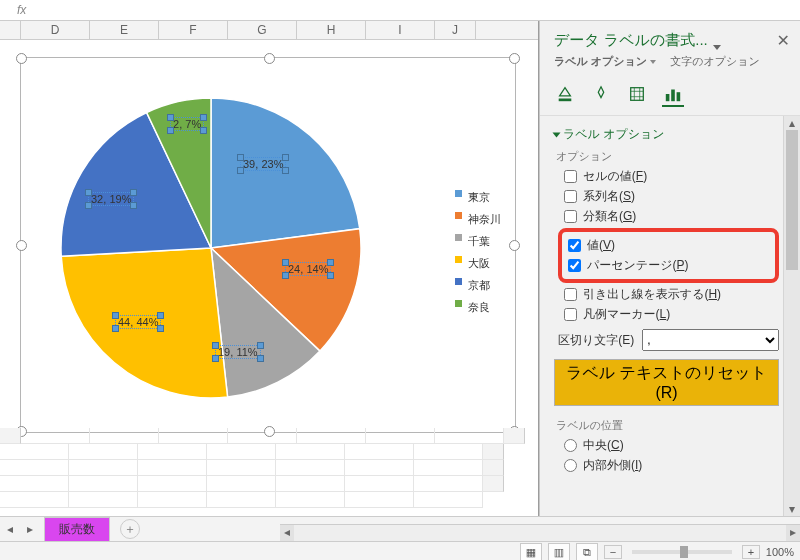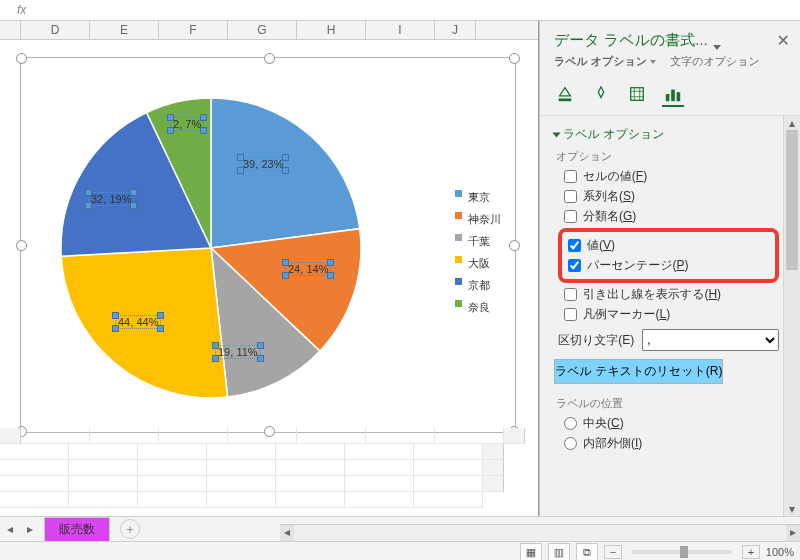--- a/index.html
+++ b/index.html
@@ -41,21 +41,21 @@
 .pane-sb .thumb{position:absolute;left:2px;right:2px;top:14px;height:140px;background:#c3c3c3}
 .sec-title{color:#1a7030;font-size:12px;display:flex;align-items:center;gap:4px;margin:4px 0}
 .sec-title .tri{width:0;height:0;border-top:4px solid transparent;border-bottom:4px solid transparent;border-left:5px solid #1a7030;transform:rotate(90deg)}
 .group-label{color:#777;font-size:11px;margin:6px 0 4px 2px}
 .opt{display:flex;align-items:center;gap:6px;font-size:12px;margin:3px 0 3px 10px;color:#333}
 .opt input{margin:0}
 .opt .ul{text-decoration:underline}
 .highlight{border:4px solid #ed3b2f;border-radius:8px;padding:2px 6px;margin:2px 0 2px 4px}
 .sep-row{display:flex;align-items:center;gap:8px;margin:6px 0 8px 4px}
 .sep-row select{flex:1;font-size:12px;height:22px}
-.btn{border:1px solid #b0b0b0;background:#7dd3fc;padding:3px 0;font-size:12px;cursor:pointer}
+.btn{border:1px solid #b0b0b0;background:#eab308;padding:3px 0;font-size:16px;cursor:pointer}
 
 .tabs{height:24px;display:flex;align-items:center;border-top:1px solid #ccc;background:#f3f3f3;position:relative}
 .tabs .navbtn{width:16px;height:16px;display:flex;align-items:center;justify-content:center;color:#666;margin:0 2px;cursor:pointer}
 .tabs .tab{padding:3px 14px;background:#d946ef;border:1px solid #ccc;border-bottom:none;font-size:12px;height:17px;margin-left:4px}
 .tabs .plus{width:18px;height:18px;border:1px solid #ccc;border-radius:50%;display:flex;align-items:center;justify-content:center;margin-left:10px;color:#777}
 .tabs .hscroll{position:absolute;right:0;bottom:0;left:280px;height:16px;background:#eee;border-top:1px solid #ccc;display:flex;align-items:center;justify-content:space-between}
 .tabs .hscroll .ar{width:14px;text-align:center;color:#666;background:#e2e2e2;height:100%}
 
 .status{height:20px;border-top:1px solid #ccc;background:#f3f3f3;display:flex;align-items:center;justify-content:flex-end;padding:0 6px;gap:6px;font-size:11px;color:#555}
 .status .vbtn{width:20px;height:16px;border:1px solid #c9c9c9;display:flex;align-items:center;justify-content:center;background:#fdfdfd}

